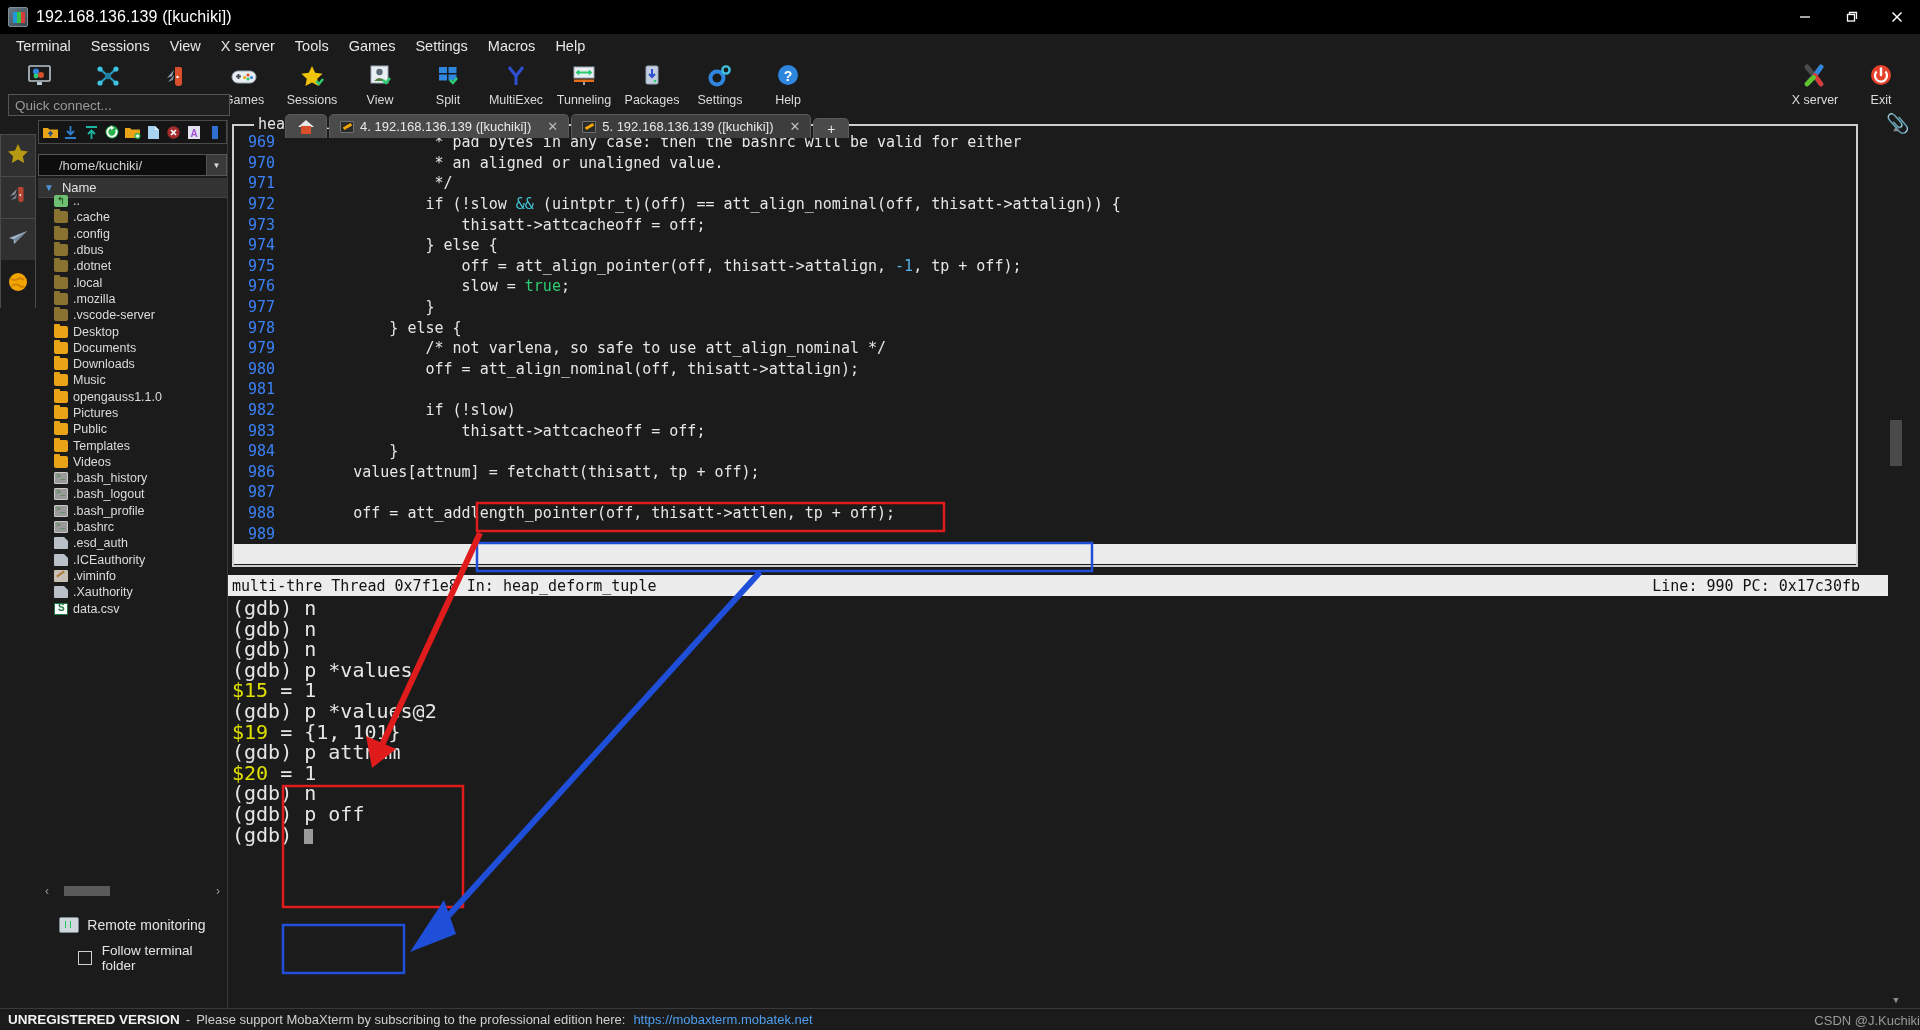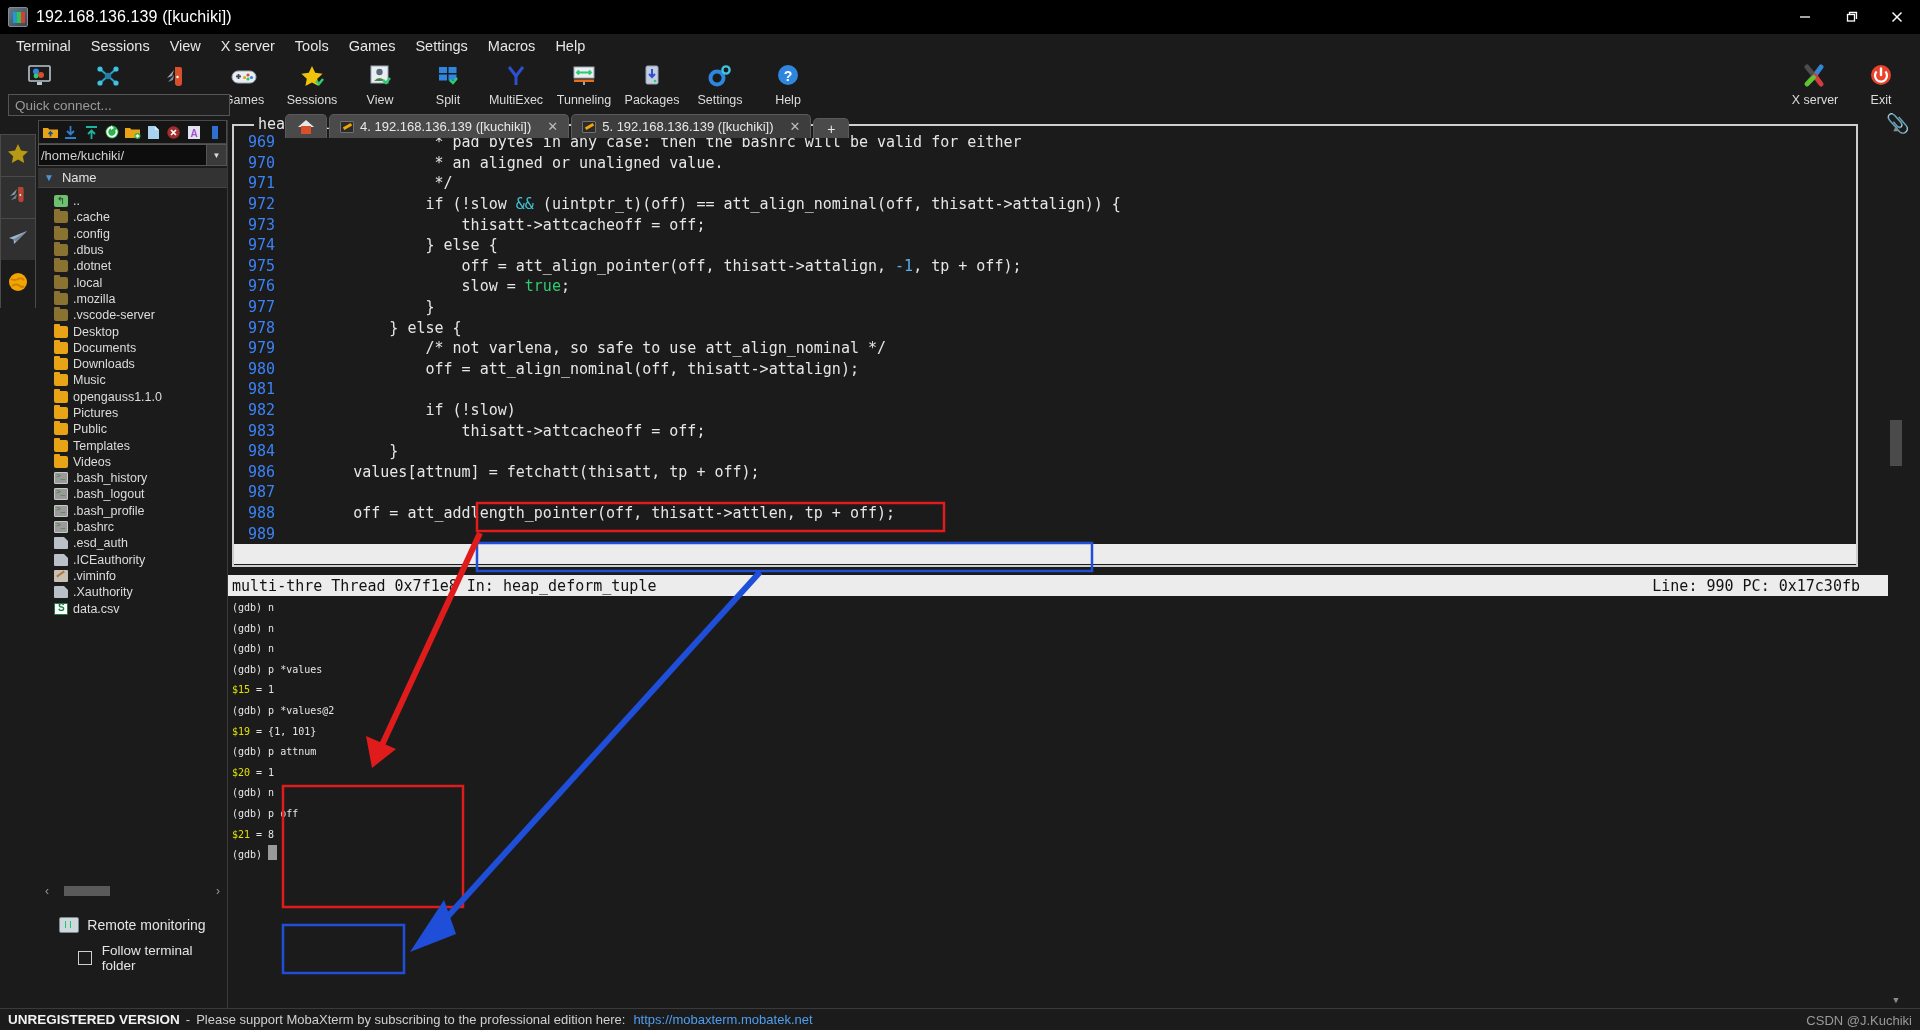--- a/index.html
+++ b/index.html
@@ -84,22 +84,22 @@
   .fb {
     position: absolute; left: 38px; top: 0; width: 190px; bottom: 0;
     background: #1b1b1b; border-right: 1px solid #3a3a3a;
   }
   .fb-toolbar {
     height: 24px; background: #151515; border: 1px solid #4a4a4a;
     display: flex; align-items: center; gap: 2px; padding: 0 2px; overflow:hidden;
   }
   .fb-toolbar .fbi { width: 20px; height: 20px; display:flex; align-items:center; justify-content:center; }
   .fb-path {
-    margin-top: 0; height: 22px; background: #0d0d0d; border: 1px solid #555;
-    display: flex; align-items: center; color: #cfcfcf; font-size: 13px; padding-left: 2px;
+    margin-top: 10px; height: 22px; background: #0d0d0d; border: 1px solid #555;
+    display: flex; align-items: center; color: #cfcfcf; font-size: 13px; padding-left: 20px;
     position: relative;
   }
   .fb-path .drop {
     position:absolute; right:0; top:0; width: 20px; height: 20px; background:#3a3a3a;
     border-left: 1px solid #555; display:flex; align-items:center; justify-content:center;
     color:#ddd; font-size: 10px;
   }
   .fb-head {
     margin-top: 2px; height: 20px; background: #333; display: flex; align-items: center;
     gap: 8px; padding-left: 6px; font-size: 13px; color: #e2e2e2;
@@ -173,21 +173,21 @@
   .kw-num { color: #58b0e8; }
 
   .statusline {
     position: absolute; left: 0; right: 16px; top: 455px; height: 21px;
     background: #ececec; color: #111; font-size: 15px;
     font-family: "DejaVu Sans Mono", monospace; display: flex; align-items: center;
     padding: 0 4px; justify-content: space-between;
   }
   .gdbout {
     position: absolute; left: 2px; right: 16px; top: 478px; bottom: 0;
-    font-family: "DejaVu Sans Mono", monospace; font-size: 10px; color: #e6e6e6;
+    font-family: "DejaVu Sans Mono", monospace; font-size: 20px; color: #e6e6e6;
   }
   .gl { height: 20.6px; line-height: 20.6px; white-space: pre; padding-left: 2px; }
   .gv { color: #e0e000; }
   .cursorblk { display:inline-block; width: 9px; height: 15px; background:#9a9a9a; vertical-align:-2px; }
 
   
   .term-sb {
     position: absolute; right: 0; top: 0; width: 16px; bottom: 0; background: #1b1b1b;
   }
   .term-sb .sbtop, .term-sb .sbbot {
@@ -236,21 +236,21 @@
 
   
   .bottombar {
     position: absolute; left: 0; right: 0; bottom: 0; height: 22px;
     background: #1b1b1b; border-top: 1px solid #3a3a3a;
     display: flex; align-items: center; padding-left: 8px; font-size: 13px;
   }
   .bottombar .unreg { color: #f2f2f2; font-weight: bold; font-size: 13.5px; }
   .bottombar .msg { color: #d0d0d0; margin-left: 6px; }
   .bottombar .lnk { color: #4f9ef0; margin-left: 8px; }
-  .watermark { position: absolute; right: 8px; bottom: 2px; color: #9a9a9a; font-size: 13px; }
+  .watermark { position: absolute; right: 0; bottom: 2px; color: #9a9a9a; font-size: 13px; }
 </style>
 </head>
 <body>
 
 <div class="app">
 
   <div class="titlebar">
     <div class="tb-icon"></div>
     <div class="tb-title">192.168.136.139 ([kuchiki])</div>
     <div class="winbtns">
@@ -737,21 +737,20 @@
           <div class="gl"><span>(gdb) n</span></div>
           <div class="gl"><span>(gdb) n</span></div>
           <div class="gl"><span>(gdb) p *values</span></div>
           <div class="gl"><span class="gv">$15</span><span> = 1</span></div>
           <div class="gl"><span>(gdb) p *values@2</span></div>
           <div class="gl"><span class="gv">$19</span><span> = {1, 101}</span></div>
           <div class="gl"><span>(gdb) p attnum</span></div>
           <div class="gl"><span class="gv">$20</span><span> = 1</span></div>
           <div class="gl"><span>(gdb) n</span></div>
           <div class="gl"><span>(gdb) p off</span></div>
-          <div class="gl"><span class="gv">$21</span><span> = 8</span></div>
           <div class="gl"><span>(gdb) </span><span class="cursorblk"></span></div>
         </div>
 
       <div class="term-sb">
         <div class="sbtop">▲</div>
         <div class="sbthumb"></div>
         <div class="sbbot" style="position:absolute;bottom:0;left:0;right:0">▼</div>
       </div>
     </div>
   </div>

